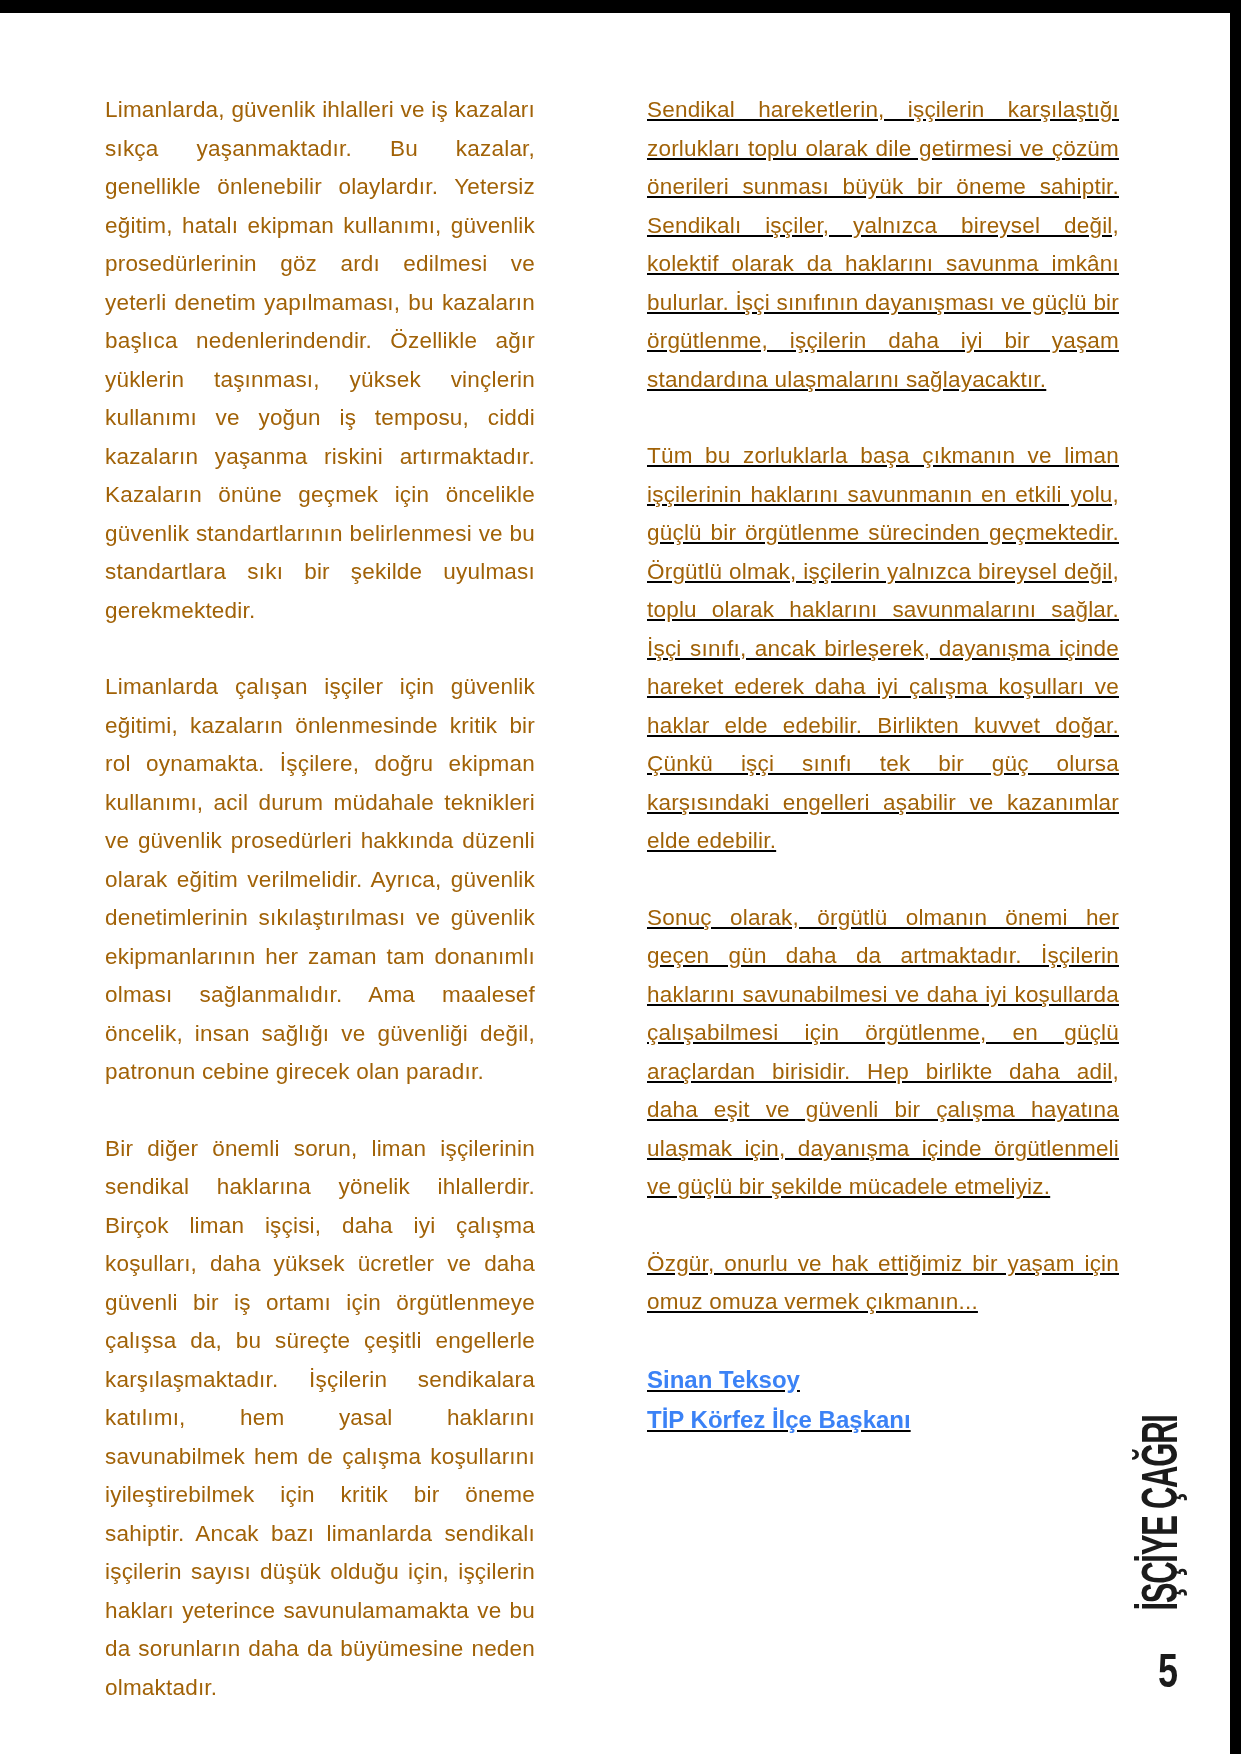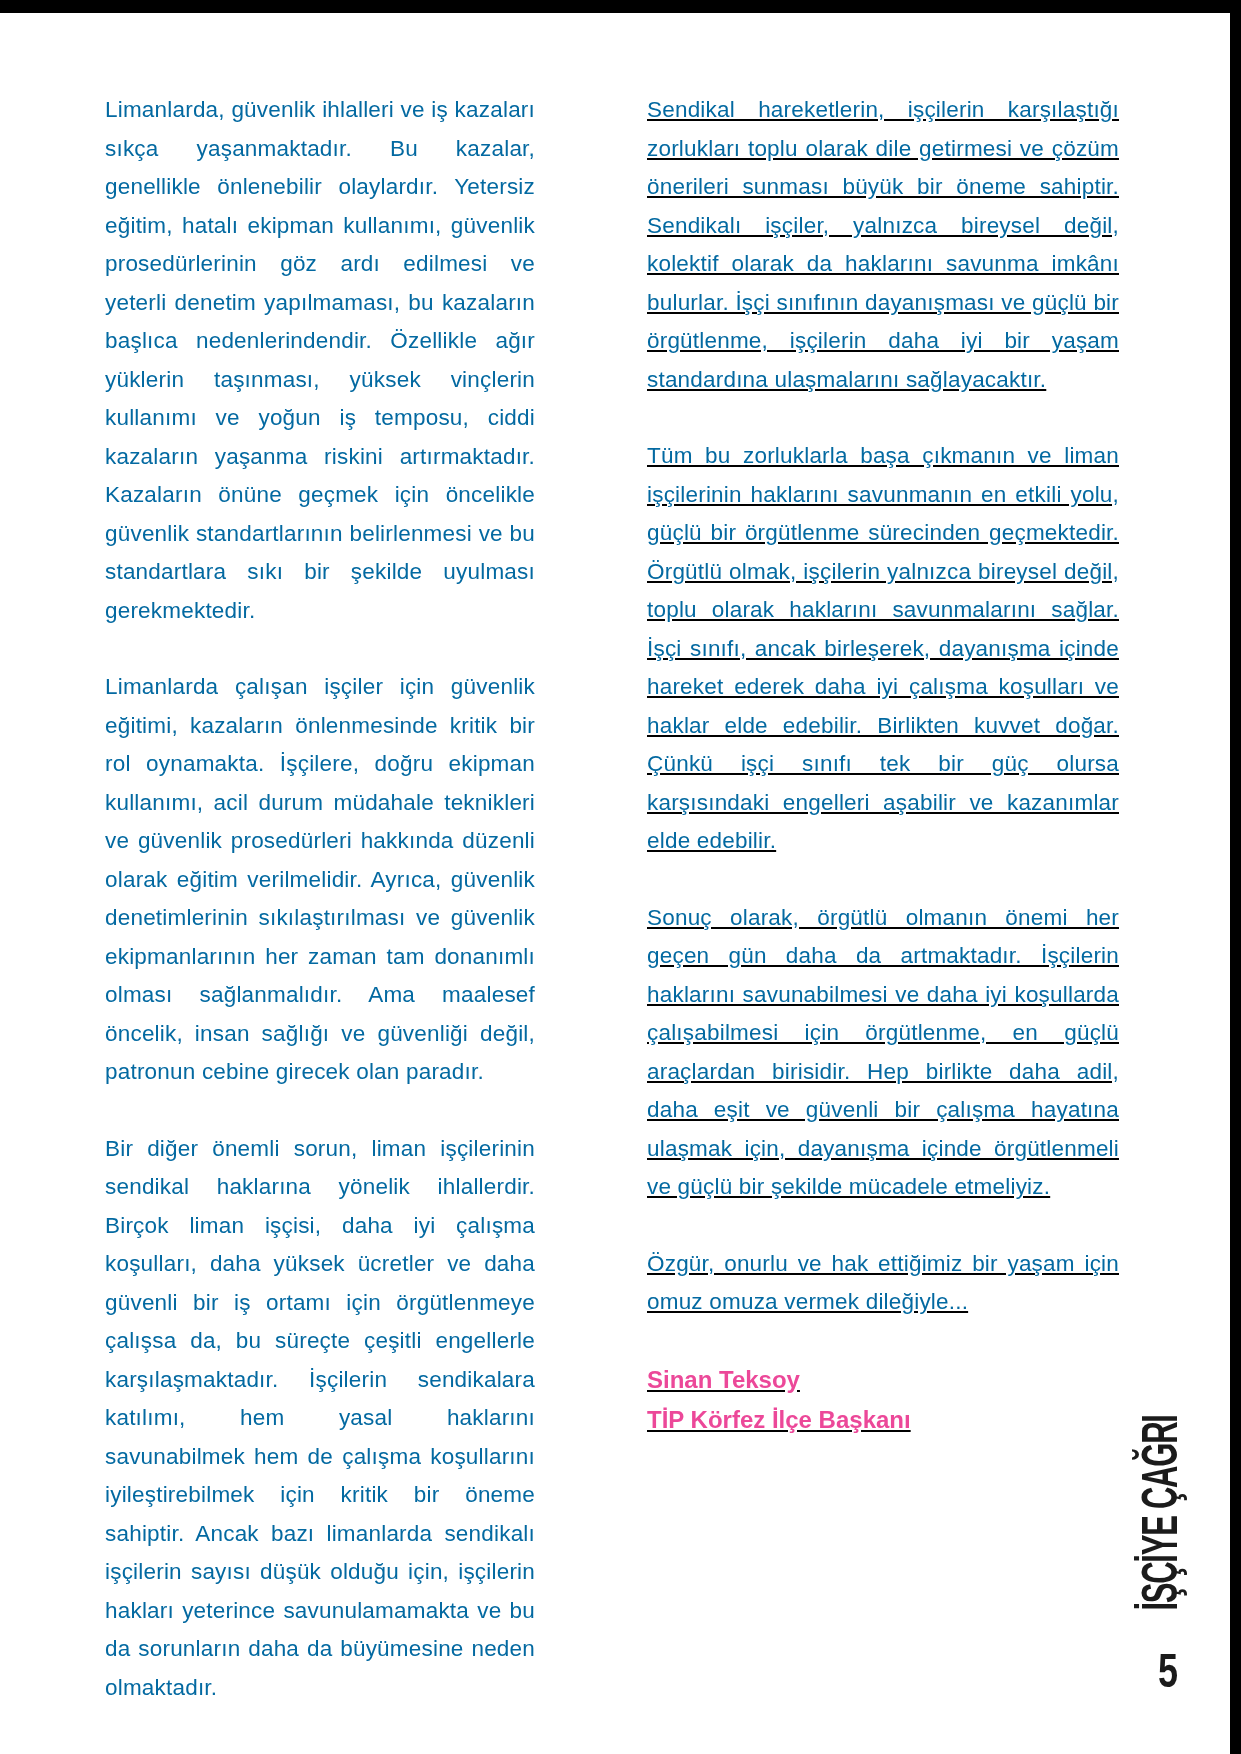--- a/index.html
+++ b/index.html
@@ -26,26 +26,26 @@
     display: flex;
     gap: 112px;
   }
   .col-left  { width: 430px; flex: 0 0 430px; }
   .col-right { width: 472px; flex: 0 0 472px; text-decoration: underline; }
   .para {
     margin: 0 0 38px 0;
     font-size: 22.5px;
     line-height: 38.5px;
     text-align: justify;
-    color: #0369a1;
+    color: #a16207;
     letter-spacing: 0.2px;
   }
   .signature {
     margin-top: 28px;
-    color: #ec4899;
+    color: #3b82f6;
   }
   .signature div {
     font-weight: bold;
     font-size: 24px;
     line-height: 40px;
   }
   .vertical-title {
     position: absolute;
     left: 1030px;
     top: 1506px;
@@ -84,21 +84,21 @@
   <div class="col-left">
       <p class="para">Limanlarda, güvenlik ihlalleri ve iş kazaları sıkça yaşanmaktadır. Bu kazalar, genellikle önlenebilir olaylardır. Yetersiz eğitim, hatalı ekipman kullanımı, güvenlik prosedürlerinin göz ardı edilmesi ve yeterli denetim yapılmaması, bu kazaların başlıca nedenlerindendir. Özellikle ağır yüklerin taşınması, yüksek vinçlerin kullanımı ve yoğun iş temposu, ciddi kazaların yaşanma riskini artırmaktadır. Kazaların önüne geçmek için öncelikle güvenlik standartlarının belirlenmesi ve bu standartlara sıkı bir şekilde uyulması gerekmektedir.</p>
       <p class="para">Limanlarda çalışan işçiler için güvenlik eğitimi, kazaların önlenmesinde kritik bir rol oynamakta. İşçilere, doğru ekipman kullanımı, acil durum müdahale teknikleri ve güvenlik prosedürleri hakkında düzenli olarak eğitim verilmelidir. Ayrıca, güvenlik denetimlerinin sıkılaştırılması ve güvenlik ekipmanlarının her zaman tam donanımlı olması sağlanmalıdır. Ama maalesef öncelik, insan sağlığı ve güvenliği değil, patronun cebine girecek olan paradır.</p>
       <p class="para">Bir diğer önemli sorun, liman işçilerinin sendikal haklarına yönelik ihlallerdir. Birçok liman işçisi, daha iyi çalışma koşulları, daha yüksek ücretler ve daha güvenli bir iş ortamı için örgütlenmeye çalışsa da, bu süreçte çeşitli engellerle karşılaşmaktadır. İşçilerin sendikalara katılımı, hem yasal haklarını savunabilmek hem de çalışma koşullarını iyileştirebilmek için kritik bir öneme sahiptir. Ancak bazı limanlarda sendikalı işçilerin sayısı düşük olduğu için, işçilerin hakları yeterince savunulamamakta ve bu da sorunların daha da büyümesine neden olmaktadır.</p>
     </div>
   <div class="col-right">
     <div>
         <p class="para">Sendikal hareketlerin, işçilerin karşılaştığı zorlukları toplu olarak dile getirmesi ve çözüm önerileri sunması büyük bir öneme sahiptir. Sendikalı işçiler, yalnızca bireysel değil, kolektif olarak da haklarını savunma imkânı bulurlar. İşçi sınıfının dayanışması ve güçlü bir örgütlenme, işçilerin daha iyi bir yaşam standardına ulaşmalarını sağlayacaktır.</p>
         <p class="para">Tüm bu zorluklarla başa çıkmanın ve liman işçilerinin haklarını savunmanın en etkili yolu, güçlü bir örgütlenme sürecinden geçmektedir. Örgütlü olmak, işçilerin yalnızca bireysel değil, toplu olarak haklarını savunmalarını sağlar. İşçi sınıfı, ancak birleşerek, dayanışma içinde hareket ederek daha iyi çalışma koşulları ve haklar elde edebilir. Birlikten kuvvet doğar. Çünkü işçi sınıfı tek bir güç olursa karşısındaki engelleri aşabilir ve kazanımlar elde edebilir.</p>
         <p class="para">Sonuç olarak, örgütlü olmanın önemi her geçen gün daha da artmaktadır. İşçilerin haklarını savunabilmesi ve daha iyi koşullarda çalışabilmesi için örgütlenme, en güçlü araçlardan birisidir. Hep birlikte daha adil, daha eşit ve güvenli bir çalışma hayatına ulaşmak için, dayanışma içinde örgütlenmeli ve güçlü bir şekilde mücadele etmeliyiz.</p>
-        <p class="para">Özgür, onurlu ve hak ettiğimiz bir yaşam için omuz omuza vermek dileğiyle...</p>
+        <p class="para">Özgür, onurlu ve hak ettiğimiz bir yaşam için omuz omuza vermek çıkmanın...</p>
       </div>
     <div class="signature">
       <div>Sinan Teksoy</div>
       <div>TİP Körfez İlçe Başkanı</div>
     </div>
   </div>
 </div>
 
 <div class="vertical-title">İŞÇİYE ÇAĞRI</div>
 

